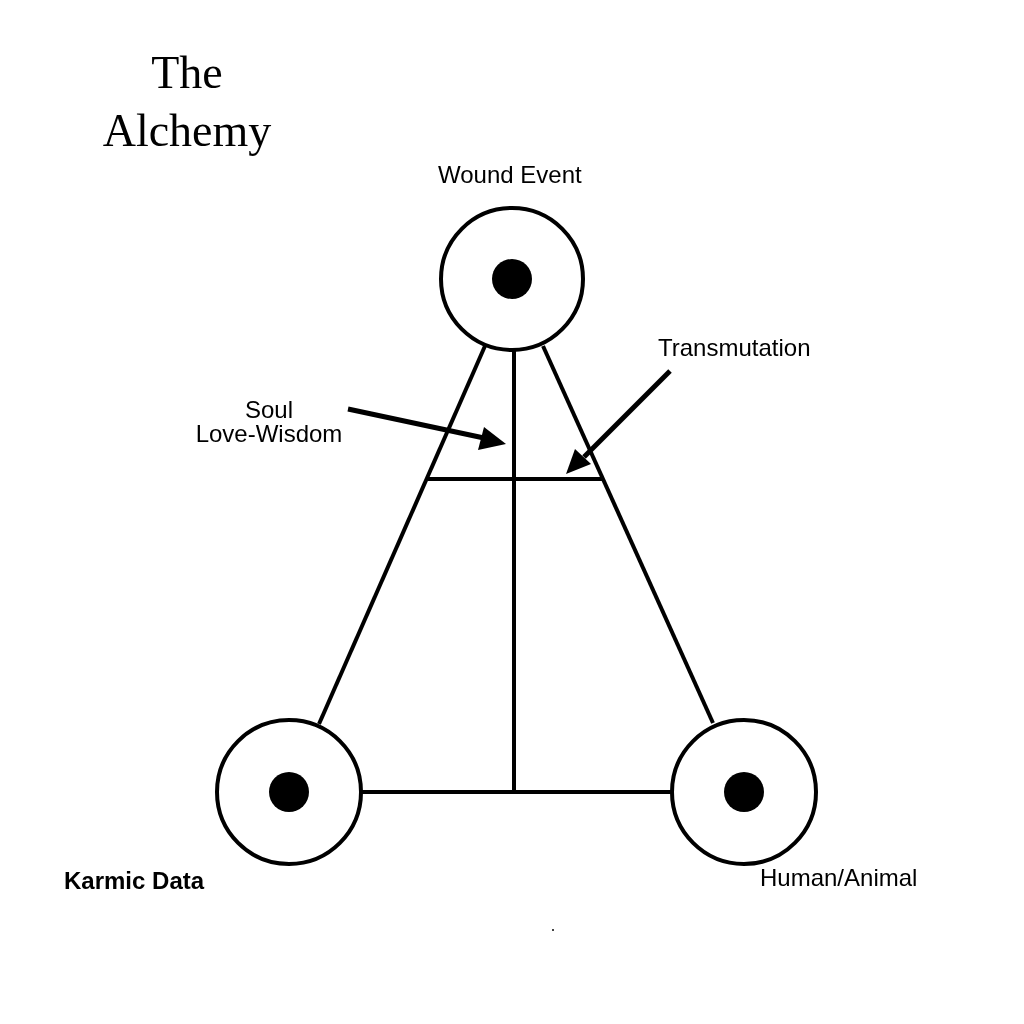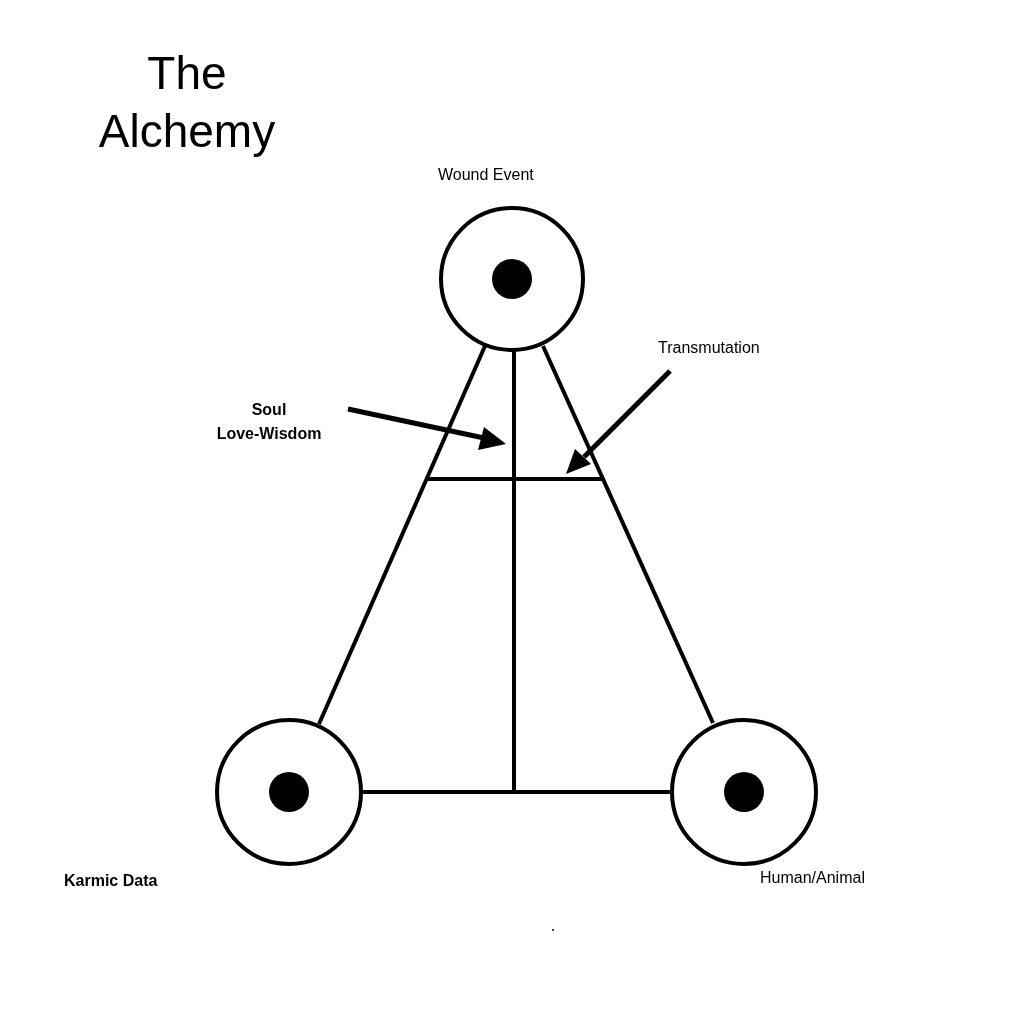--- a/index.html
+++ b/index.html
@@ -1,24 +1,24 @@
 <!DOCTYPE html>
 <html><head>
   <meta charset="utf-8">
   <style>
     html, body { margin: 0; padding: 0; background: #ffffff; }
     body { width: 1024px; height: 1024px; position: relative; overflow: hidden;
            font-family: "Liberation Sans", sans-serif; color: #000; }
     .title { position: absolute; left: 60px; top: 44px; width: 254px; text-align: center;
-             font-size: 46px; line-height: 58px; }
+             font-size: 46px; line-height: 58px; font-family: Liberation Serif, serif; }
     .title div { display: block; }
-    .label { position: absolute; font-size: 16px; line-height: 24px; white-space: nowrap; }
+    .label { position: absolute; font-size: 24px; line-height: 24px; white-space: nowrap; }
     #lbl-wound { left: 438px; top: 163px; }
     #lbl-trans { left: 658px; top: 336px; }
-    #lbl-soul { left: 186px; top: 398px; width: 166px; text-align: center; font-weight: bold; }
+    #lbl-soul { left: 186px; top: 398px; width: 166px; text-align: center; }
     #lbl-karmic { left: 64px; top: 869px; font-weight: bold; }
     #lbl-human { left: 760px; top: 866px; }
     svg.diagram { position: absolute; left: 0; top: 0; }
   </style>
 </head>
 <body>
 
 <div class="title">
   <div>The</div>
   <div>Alchemy</div>

